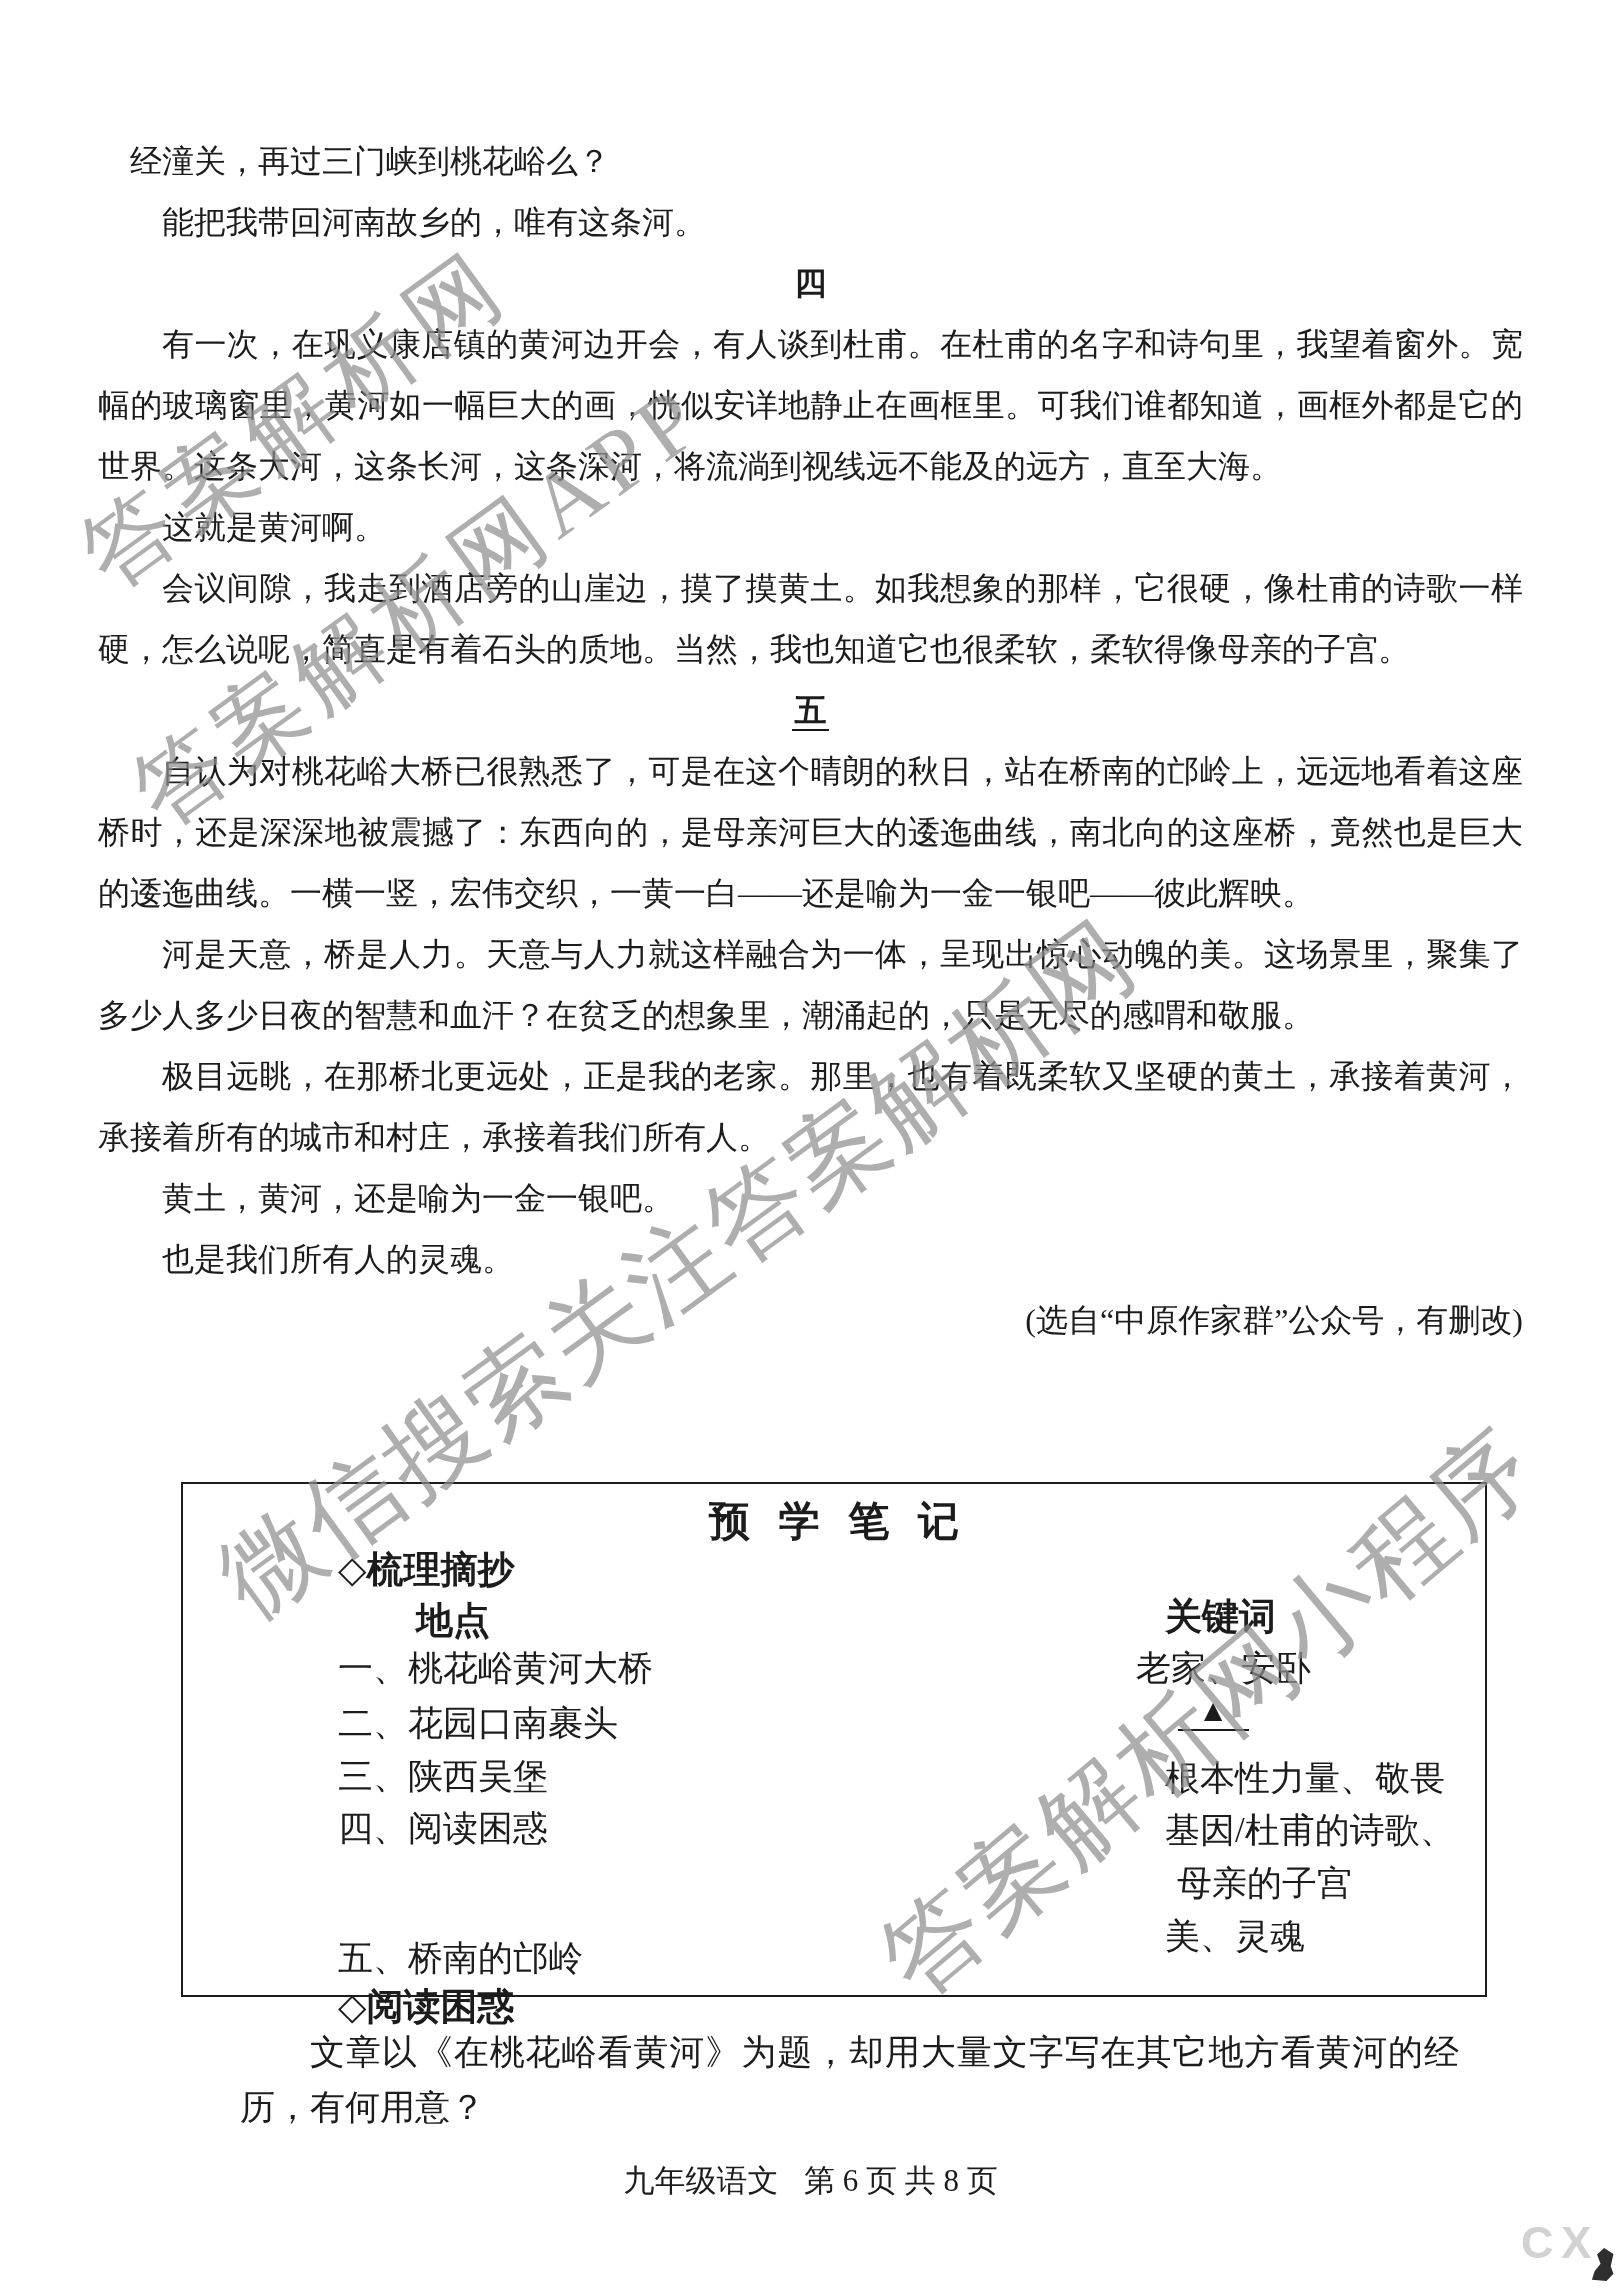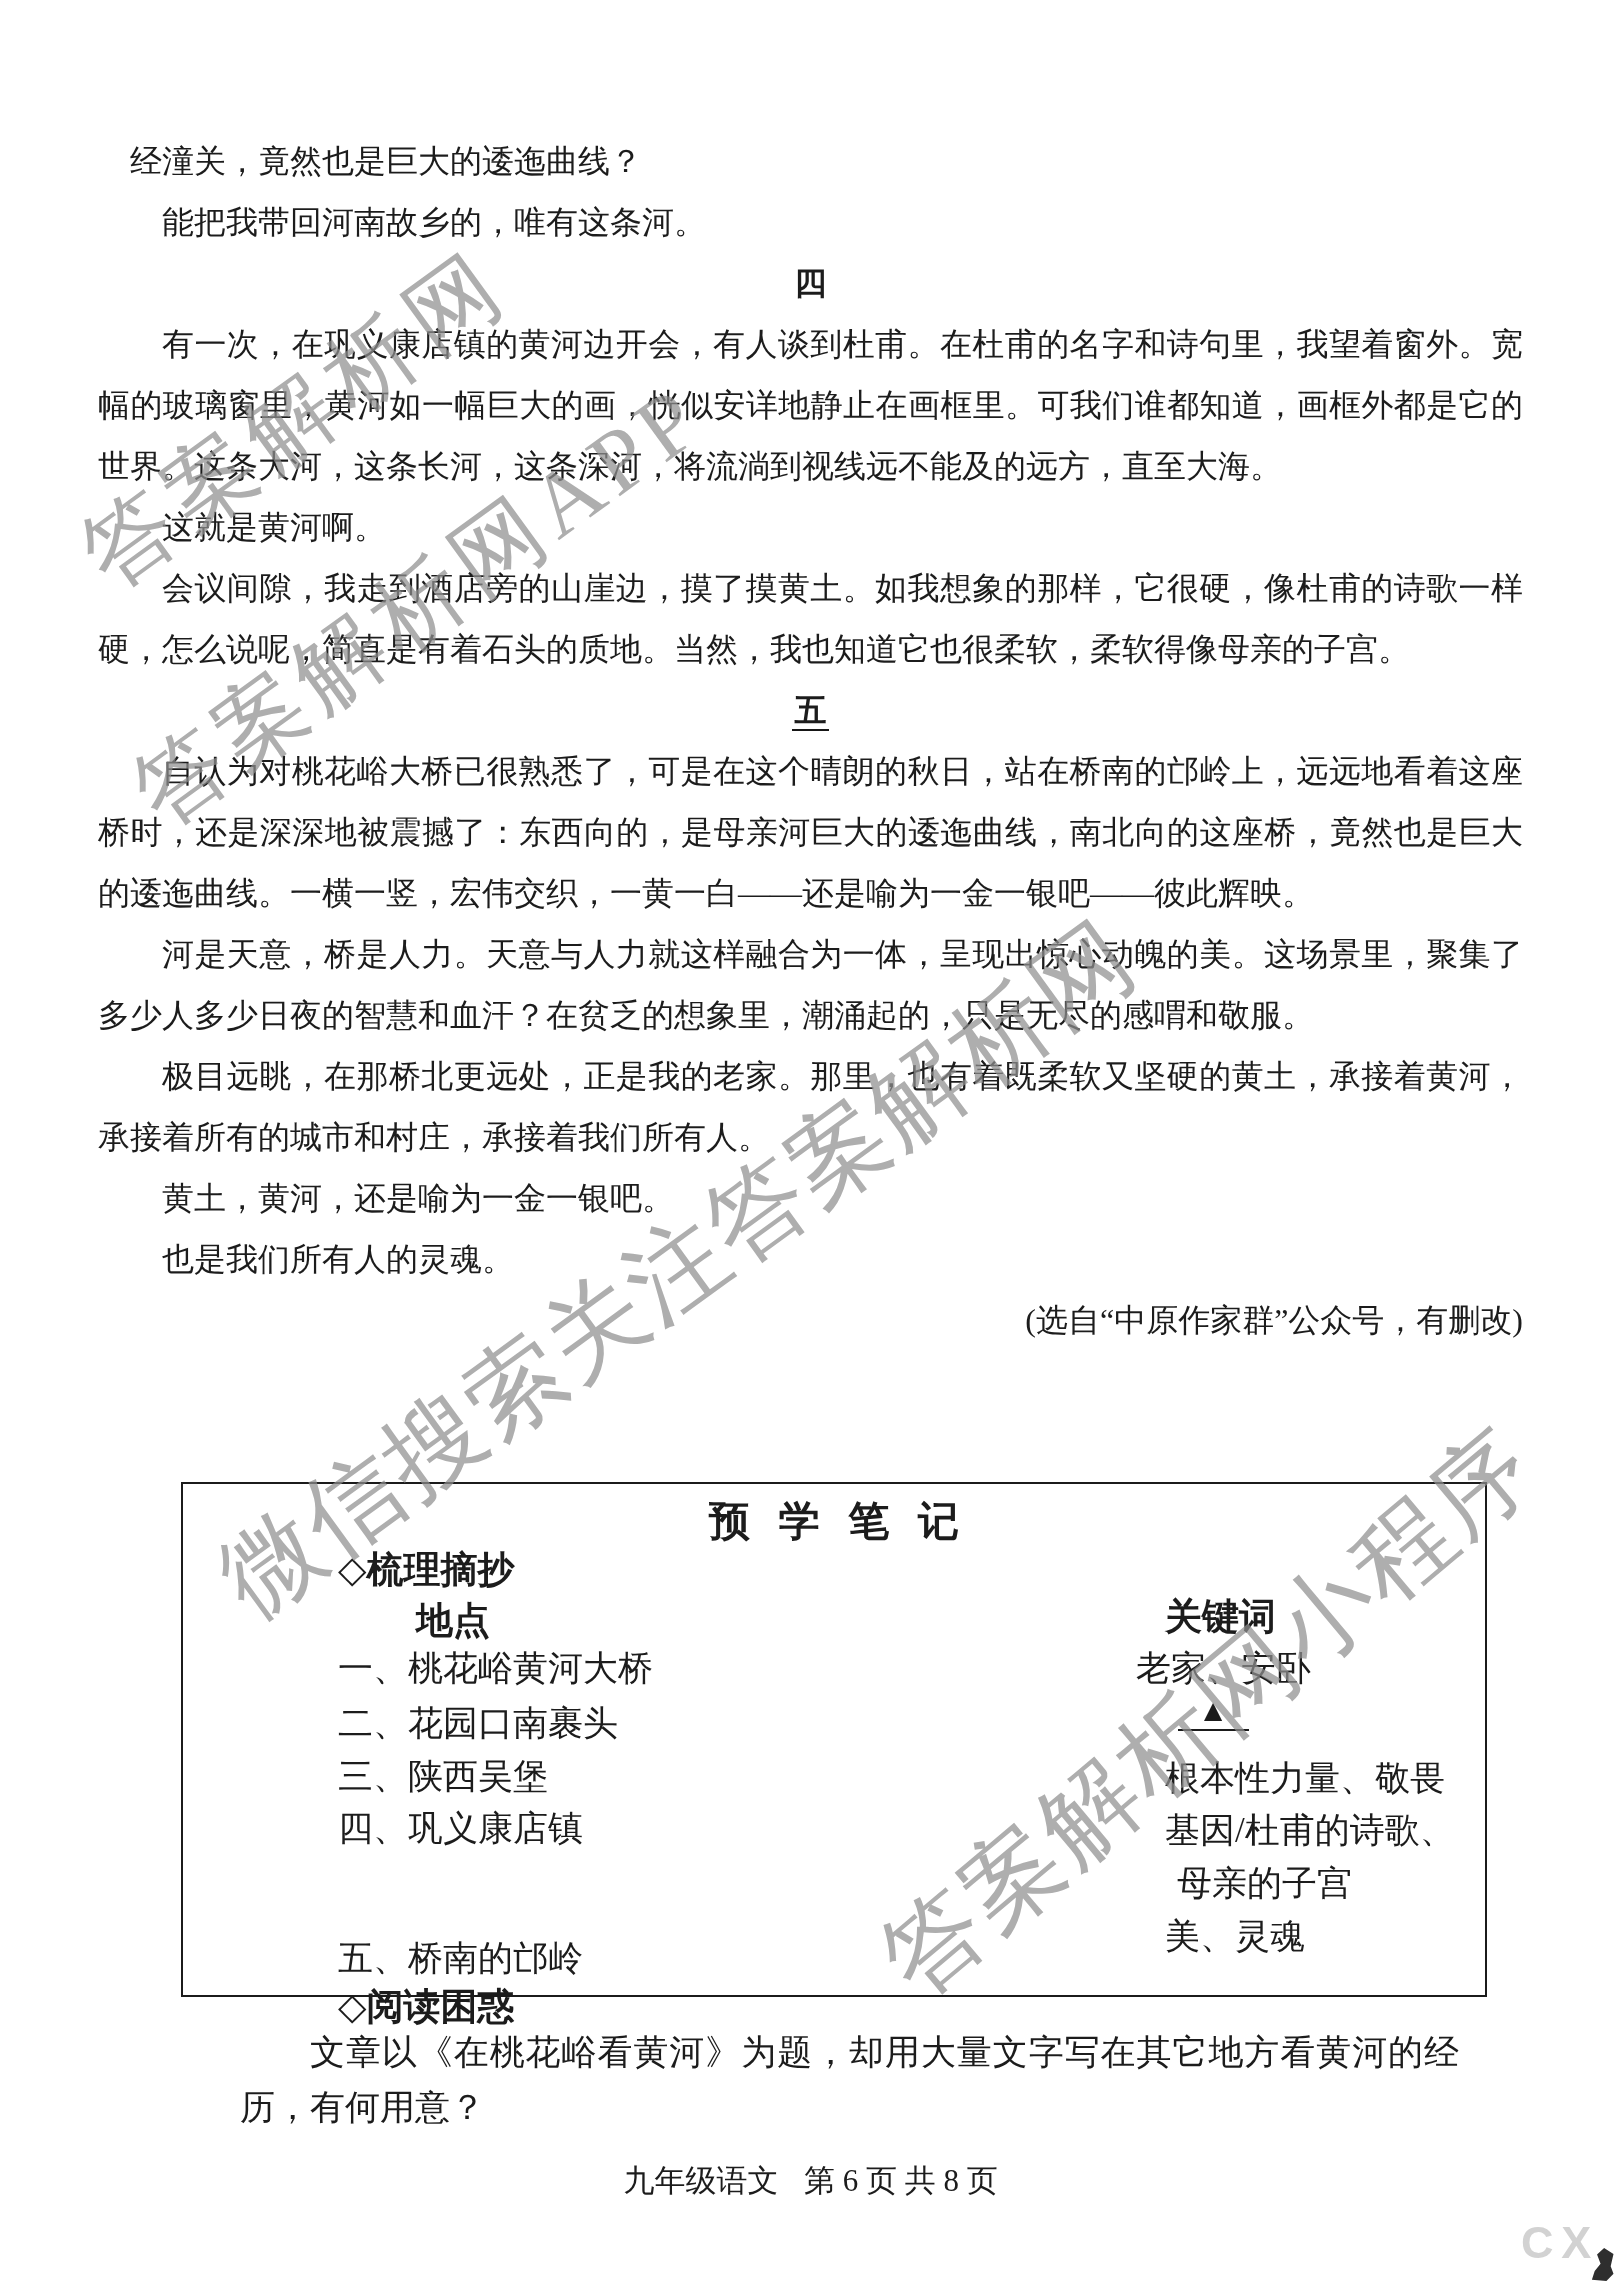--- a/index.html
+++ b/index.html
@@ -90,21 +90,21 @@
     background:#2e2e2e;z-index:4;
     clip-path:polygon(60% 0,100% 18%,88% 55%,100% 78%,70% 100%,8% 96%,20% 70%,45% 48%,30% 20%);
   }
 </style>
 </head>
 <body>
 
 <div class="page">
 
   <main class="essay">
-    <p class="ind1">经潼关，竟然也是巨大的逶迤曲线？</p>
+    <p class="ind1">经潼关，再过三门峡到桃花峪么？</p>
     <p class="ind2">能把我带回河南故乡的，唯有这条河。</p>
     <p class="section-marker">四</p>
     <p class="ind2">有一次，在巩义康店镇的黄河边开会，有人谈到杜甫。在杜甫的名字和诗句里，我望着窗外。宽幅的玻璃窗里，黄河如一幅巨大的画，恍似安详地静止在画框里。可我们谁都知道，画框外都是它的世界。这条大河，这条长河，这条深河，将流淌到视线远不能及的远方，直至大海。</p>
     <p class="ind2">这就是黄河啊。</p>
     <p class="ind2">会议间隙，我走到酒店旁的山崖边，摸了摸黄土。如我想象的那样，它很硬，像杜甫的诗歌一样硬，怎么说呢，简直是有着石头的质地。当然，我也知道它也很柔软，柔软得像母亲的子宫。</p>
     <p class="section-marker"><span class="underlined">五</span></p>
     <p class="ind2">自认为对桃花峪大桥已很熟悉了，可是在这个晴朗的秋日，站在桥南的邙岭上，远远地看着这座桥时，还是深深地被震撼了：东西向的，是母亲河巨大的逶迤曲线，南北向的这座桥，竟然也是巨大的逶迤曲线。一横一竖，宏伟交织，一黄一白——还是喻为一金一银吧——彼此辉映。</p>
     <p class="ind2">河是天意，桥是人力。天意与人力就这样融合为一体，呈现出惊心动魄的美。这场景里，聚集了多少人多少日夜的智慧和血汗？在贫乏的想象里，潮涌起的，只是无尽的感喟和敬服。</p>
     <p class="ind2">极目远眺，在那桥北更远处，正是我的老家。那里，也有着既柔软又坚硬的黄土，承接着黄河，承接着所有的城市和村庄，承接着我们所有人。</p>
     <p class="ind2">黄土，黄河，还是喻为一金一银吧。</p>
@@ -114,21 +114,21 @@
 
   <section class="notebox">
     <h2 class="abs nb-title">预学笔记</h2>
     <h3 class="abs nb-h nb-extract">◇梳理摘抄</h3>
     <h4 class="abs nb-h nb-place-h">地点</h4>
     <h4 class="abs nb-h nb-keyword-h">关键词</h4>
 
     <div class="abs place0">一、桃花峪黄河大桥</div>
     <div class="abs place1">二、花园口南裹头</div>
     <div class="abs place2">三、陕西吴堡</div>
-    <div class="abs place3">四、巩义康店镇</div>
+    <div class="abs place3">四、阅读困惑</div>
     <div class="abs place4">五、桥南的邙岭</div>
 
     <div class="abs kw0">老家、安卧</div>
     <div class="abs marker-wrap">
       <span class="tri">▲</span>
       <span class="blank-line"></span>
     </div>
     <div class="abs kw1">根本性力量、敬畏</div>
     <div class="abs kw2">基因/杜甫的诗歌、</div>
     <div class="abs kw3">母亲的子宫</div>

